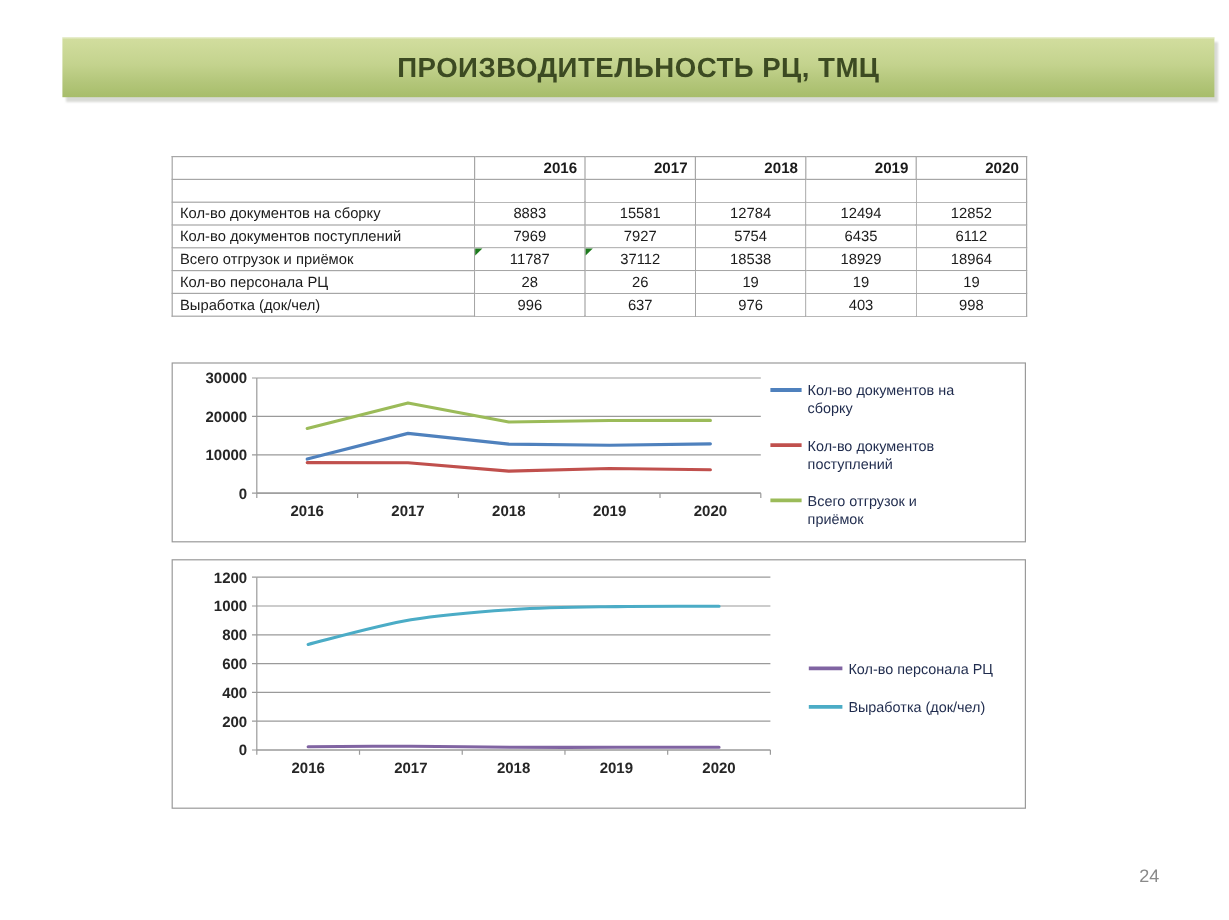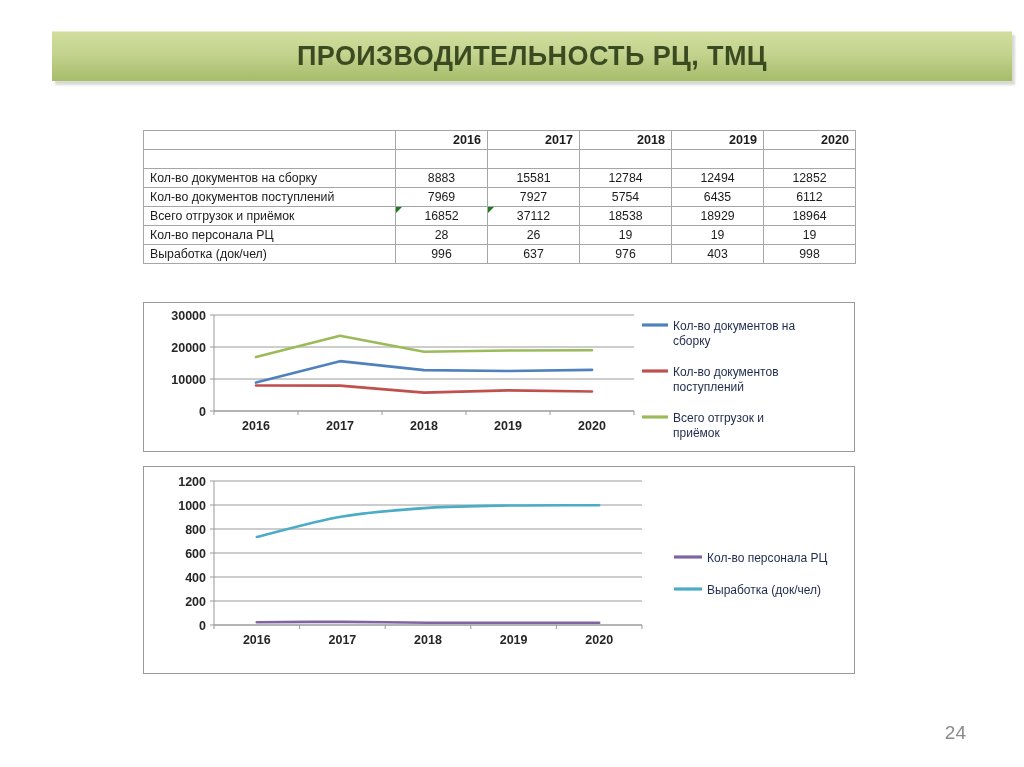--- a/index.html
+++ b/index.html
@@ -18,21 +18,21 @@
     position:absolute;left:3px;top:4px;width:960px;height:50px;
     background:#b9bcb4;opacity:.55;filter:blur(1px);
   }
   .banner{
     position:absolute;left:0;top:0;width:960px;height:50px;
     background:linear-gradient(180deg,#d2de9f 0%,#c4d38e 45%,#b3c67a 75%,#a7bd6a 100%);
     display:flex;align-items:center;justify-content:center;
     box-shadow:inset 0 1px 0 rgba(255,255,255,.45);
   }
   .banner-title{
-    font-size:27px;font-weight:bold;color:#3c4a22;
+    font-size:23px;font-weight:bold;color:#3c4a22;
     letter-spacing:.4px;white-space:nowrap;
   }
 
   
   .table-wrap{position:absolute;left:143px;top:130px;width:712px;}
   table.grid{border-collapse:collapse;width:712px;table-layout:fixed;
              font-size:12.3px;color:#1b1b1b;}
   table.grid td,table.grid th{
     border:1px solid #a6a6a6;
     padding:2px 6px;height:19px;box-sizing:border-box;
@@ -59,21 +59,21 @@
   .cat-lbl{font-size:12.5px;font-weight:bold;fill:#262626;
            font-family:"Liberation Sans",sans-serif;text-anchor:middle;}
   .leg-lbl{font-size:12px;fill:#1f2b4d;font-family:"Liberation Sans",sans-serif;}
   .gridline{stroke:#9a9a9a;stroke-width:1;}
   .axisline{stroke:#9a9a9a;stroke-width:1;}
   .serie{fill:none;stroke-width:2.6;stroke-linejoin:round;stroke-linecap:round;}
 
   
   .pageno{
     position:absolute;right:58px;top:722px;
-    font-size:19px;color:#8a8a8a;
+    font-size:15px;color:#8a8a8a;
   }
 </style>
 </head>
 <body>
 
 <div class="banner-wrap">
   <div class="banner-shadow"></div>
   <div class="banner">
     <div class="banner-title">ПРОИЗВОДИТЕЛЬНОСТЬ РЦ, ТМЦ</div>
   </div>
@@ -119,21 +119,21 @@
         <tr>
           <td class="lbl">Кол-во документов поступлений</td>
           <td class="val">7969</td>
           <td class="val">7927</td>
           <td class="val">5754</td>
           <td class="val">6435</td>
           <td class="val">6112</td>
         </tr>
         <tr>
           <td class="lbl">Всего отгрузок и приёмок</td>
-          <td class="val flagcell">16852</td>
+          <td class="val flagcell">11787</td>
           <td class="val flagcell">37112</td>
           <td class="val">18538</td>
           <td class="val">18929</td>
           <td class="val">18964</td>
         </tr>
         <tr>
           <td class="lbl">Кол-во персонала РЦ</td>
           <td class="val">28</td>
           <td class="val">26</td>
           <td class="val">19</td>

